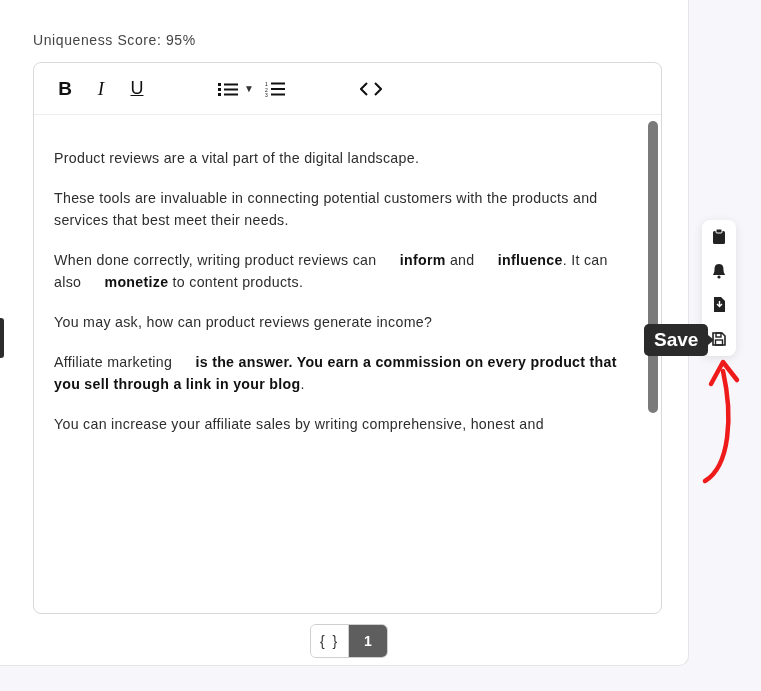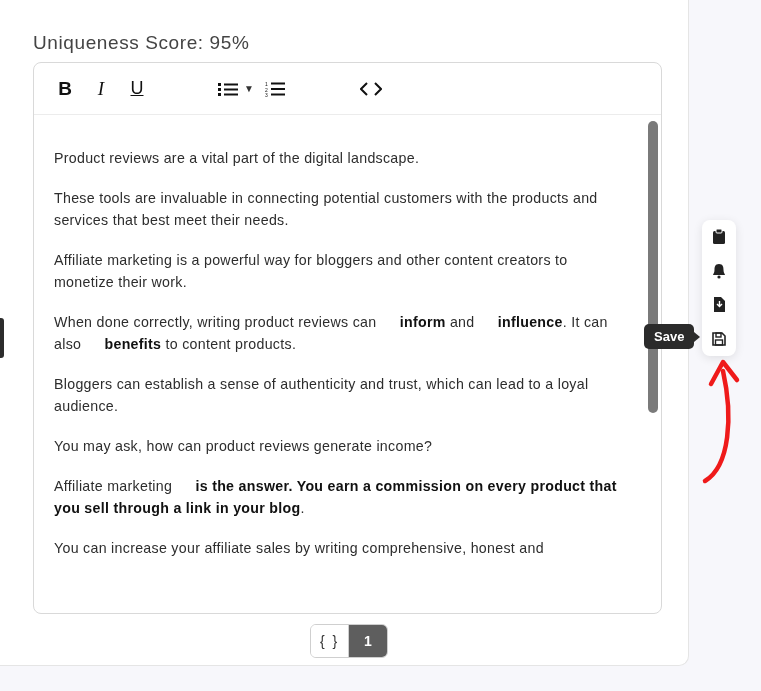--- a/index.html
+++ b/index.html
@@ -24,21 +24,21 @@
   .left-sliver {
     position: absolute;
     left: -4px; top: 318px;
     width: 8px; height: 40px;
     background: #2c2c2c;
     border-radius: 3px;
   }
   .score {
     position: absolute;
     left: 33px; top: 32px;
-    font-size: 19px;
+    font-size: 14px;
     letter-spacing: 0.6px;
     color: #444;
   }
   .editor-card {
     position: absolute;
     left: 33px; top: 62px;
     width: 629px; height: 552px;
     border: 1px solid #d9d9d9;
     border-radius: 8px;
     background: #fff;
@@ -124,21 +124,21 @@
   .side-tools .sbtn {
     width: 18px; height: 18px;
     display: flex; align-items: center; justify-content: center;
     cursor: pointer;
   }
   .tooltip {
     position: absolute;
     left: 644px; top: 324px;
     background: #2b2b2b;
     color: #fff;
-    font-size: 13px;
+    font-size: 19px;
     font-weight: 600;
     padding: 5px 10px;
     border-radius: 5px;
   }
   .tooltip::after {
     content: "";
     position: absolute;
     right: -6px; top: 50%;
     transform: translateY(-50%);
     border-width: 5px 0 5px 6px;
@@ -196,25 +196,23 @@
           <polyline points="7,1 1,7 7,13" fill="none" stroke="#111" stroke-width="2"></polyline>
           <polyline points="15,1 21,7 15,13" fill="none" stroke="#111" stroke-width="2"></polyline>
         </svg>
       </div>
     </div>
 
     <div class="body-wrap">
       <div class="body">
         <p>Product reviews are a vital part of the digital landscape.</p>
         <p>These tools are invaluable in connecting potential customers with the products and services that best meet their needs.</p>
-        <p>Affiliate marketing is a powerful way for bloggers and other content creators to monetize their work.</p>
         <p>
-          <span>When done correctly, writing product reviews can </span><b>inform</b><span> and </span><b>influence</b><span>. It can also </span><b>benefits</b><span> to content products.</span>
+          <span>When done correctly, writing product reviews can </span><b>inform</b><span> and </span><b>influence</b><span>. It can also </span><b>monetize</b><span> to content products.</span>
         </p>
-        <p>Bloggers can establish a sense of authenticity and trust, which can lead to a loyal audience.</p>
         <p>You may ask, how can product reviews generate income?</p>
         <p>
           <span>Affiliate marketing </span><b>is the answer. You earn a commission on every product that you sell through a link in your blog</b><span>.</span>
         </p>
         <p>You can increase your affiliate sales by writing comprehensive, honest and</p>
       </div>
       <div class="scrolltrack"></div>
     </div>
   </div>
 

